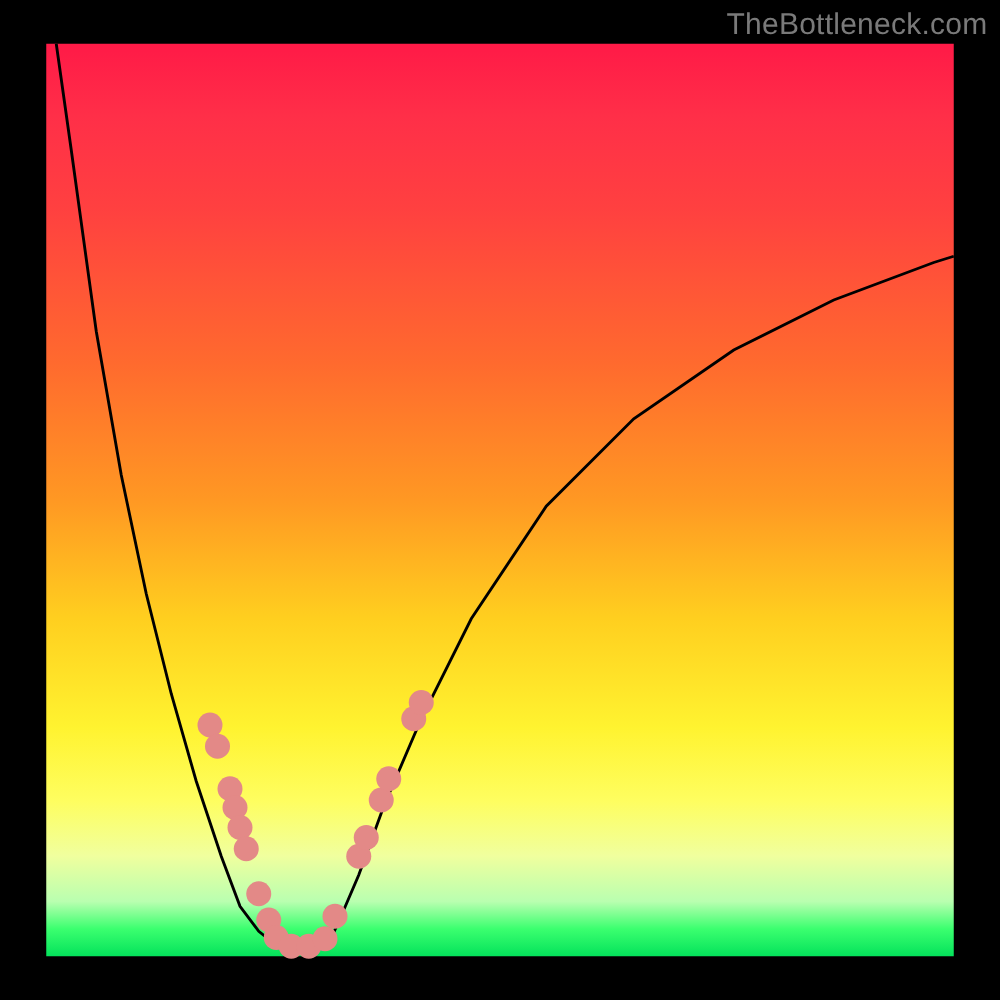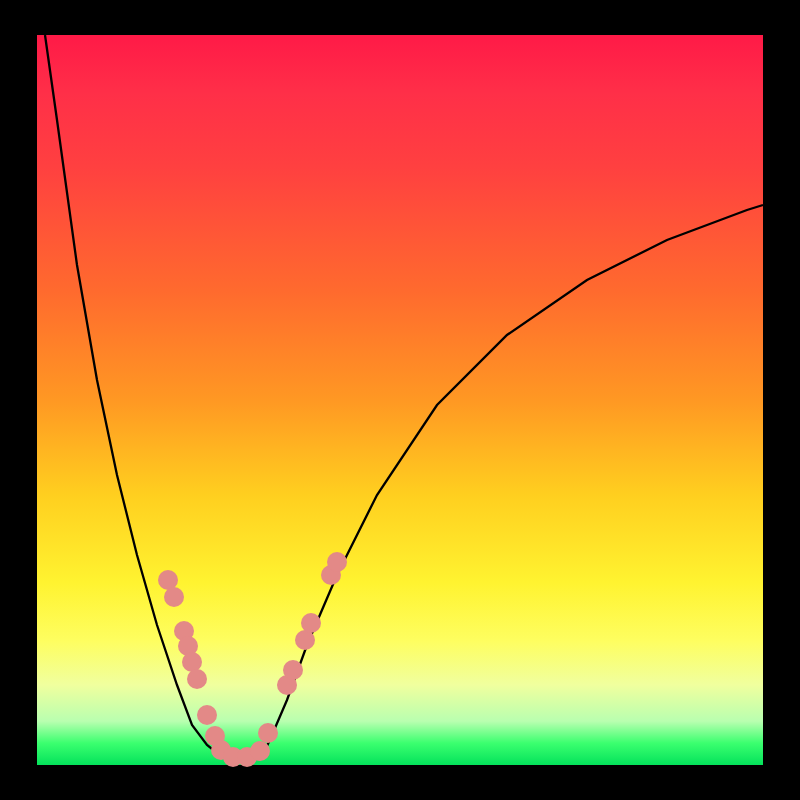--- a/index.html
+++ b/index.html
@@ -59,20 +59,21 @@
     width: 726px;
     height: 730px;
     overflow: visible;
   }
 </style>
 </head>
 <body>
 
 <div class="frame">
 
+  <div class="watermark">TheBottleneck.com</div>
 
   <div class="plot-area">
     <svg class="curve" viewBox="0 0 726 730" preserveAspectRatio="none">
       <path id="left-curve-path" fill="none" stroke="#000" stroke-width="2.3" d="M 8 0 L 20 85 L 40 230 L 60 345 L 80 440 L 100 520 L 120 590 L 140 650 L 155 690 L 170 710 L 180 718 L 190 722"></path>
       <path id="right-curve-path" fill="none" stroke="#000" stroke-width="2.3" d="M 225 722 L 235 700 L 250 665 L 270 610 L 300 540 L 340 460 L 400 370 L 470 300 L 550 245 L 630 205 L 710 175 L 726 170"></path>
       <path id="valley-path" fill="none" stroke="#000" stroke-width="2.3" d="M 190 722 Q 207 728 225 722"></path>
       <g id="dots-group">
           <circle cx="131" cy="545" r="10" fill="#e38987"></circle>
           <circle cx="137" cy="562" r="10" fill="#e38987"></circle>
           <circle cx="147" cy="596" r="10" fill="#e38987"></circle>

